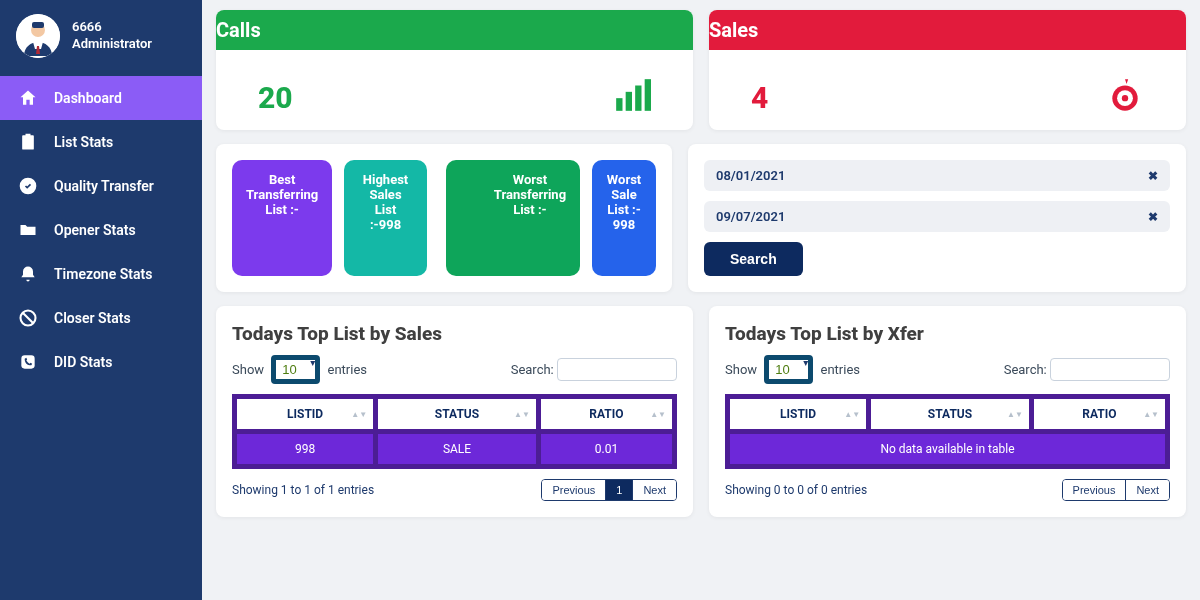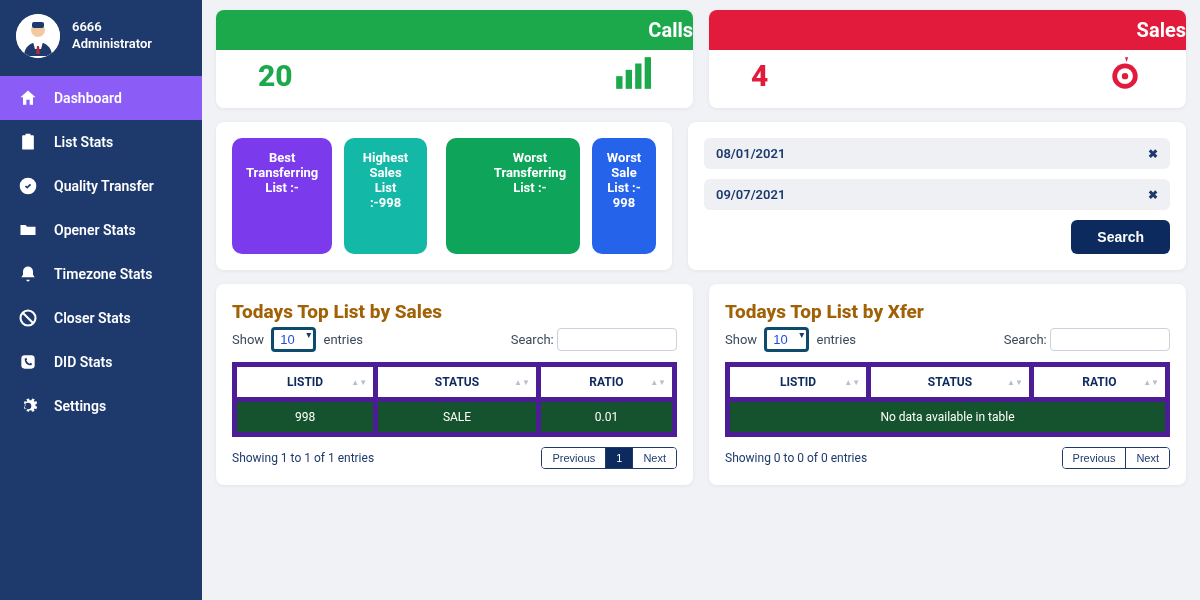--- a/index.html
+++ b/index.html
@@ -11,59 +11,59 @@
 .avatar svg { width: 44px; height: 44px; }
 .profile-text { font-size: 13px; line-height: 1.3; font-weight: 600; }
 .nav { list-style: none; padding-top: 4px; }
 .nav-item { display: flex; align-items: center; gap: 16px; padding: 12px 18px; font-size: 14px; font-weight: 600; cursor: pointer; }
 .nav-item.active { background: #8b5cf6; }
 .nav-icon { width: 20px; height: 20px; display: flex; align-items: center; justify-content: center; }
 .nav-icon svg { width: 20px; height: 20px; fill: #fff; }
 .main { flex: 1; padding: 10px 14px 14px 14px; overflow-y: auto; }
 .kpi-row { display: flex; gap: 16px; margin-bottom: 14px; }
 .kpi { flex: 1; background: #fff; border-radius: 8px; overflow: hidden; box-shadow: 0 1px 4px rgba(0,0,0,.06); }
-.kpi-head { text-align: right; color: #fff; font-size: 20px; font-weight: 700; padding: 8px 0; }
+.kpi-head { text-align: left; color: #fff; font-size: 20px; font-weight: 700; padding: 8px 0; }
 .kpi-calls .kpi-head { background: #1ba94c; }
 .kpi-agents .kpi-head { background: #f5a623; }
 .kpi-sales .kpi-head { background: #e21b3c; }
-.kpi-body { display: flex; align-items: center; justify-content: space-between; padding: 4px 42px 12px 42px; }
+.kpi-body { display: flex; align-items: center; justify-content: space-between; padding: 10px 42px 12px 42px; margin-top: 16px; }
 .kpi-num { font-size: 30px; font-weight: 800; }
 .kpi-calls .kpi-num { color: #1ba94c; }
 .kpi-agents .kpi-num { color: #f5a623; }
 .kpi-sales .kpi-num { color: #e21b3c; }
 .kpi-ico svg { width: 38px; height: 38px; }
 .kpi-calls .kpi-ico svg { fill: #1ba94c; }
 .kpi-agents .kpi-ico svg { fill: #f5a623; }
 .kpi-sales .kpi-ico svg { fill: #e21b3c; }
 .row2 { display: flex; gap: 16px; margin-bottom: 14px; }
 .card { background: #fff; border-radius: 8px; padding: 16px; box-shadow: 0 1px 4px rgba(0,0,0,.06); }
 .filters-card { flex: 0 0 456px; display: flex; flex-direction: row; gap: 19px; }
 .filters-row { display: flex; gap: 12px; }
 .pill { flex: 1; color: #fff; border-radius: 10px; padding: 12px 14px; font-size: 13px; font-weight: 700; text-align: center; }
 .pill-purple { background: #7c3aed; }
 .pill-teal   { background: #14b8a6; }
 .pill-green  { background: #0ea55a; padding-left: 48px; }
 .pill-blue   { background: #2563eb; text-align: center; }
-.date-card { flex: 1; display: flex; flex-direction: column; gap: 10px; align-items: flex-end; }
+.date-card { flex: 1; display: flex; flex-direction: column; gap: 10px; align-items: flex-start; }
 .date-box { width: 100%; background: #eef0f4; border-radius: 6px; padding: 8px 12px; display: flex; align-items: center; justify-content: space-between; color: #1e3a6d; font-size: 13px; font-weight: 600; }
 .date-box .x { color: #1e3a6d; font-size: 12px; cursor: pointer; }
 .search-btn { background: #0d2a5f; color: #fff; border: none; border-radius: 6px; padding: 9px 26px; font-size: 14px; font-weight: 700; cursor: pointer; }
 .tables-row { display: flex; gap: 16px; }
 .table-card { flex: 1; }
-.table-title { color: #a16207; font-size: 19px; font-weight: 800; margin-bottom: 4px; }
+.table-title { color: #404040; font-size: 19px; font-weight: 800; margin-bottom: 10px; }
 .toolbar { display: flex; justify-content: space-between; align-items: center; margin-bottom: 10px; color: #3b4a5a; font-size: 13px; }
-.toolbar select { border: 3px solid #0c4a6e; border-radius: 4px; padding: 2px 18px 2px 6px; font-size: 13px; color: #1d4ed8; background:#fff; appearance:none; }
+.toolbar select { border: 5px solid #0c4a6e; border-radius: 4px; padding: 2px 18px 2px 6px; font-size: 13px; color: #4d7c0f; background:#fff; appearance:none; }
 .select-wrap { position: relative; display: inline-block; margin: 0 4px; }
 .select-wrap::after { content: "▾"; position: absolute; right: 5px; top: 2px; font-size: 10px; color: #1e3a6d; pointer-events: none; }
 .toolbar input { border: 1px solid #c9d2dd; border-radius: 4px; padding: 3px 6px; font-size: 13px; width: 120px; }
 table { width: 100%; border-collapse: collapse; }
 th, td { border: 5px solid #4c1d95; padding: 8px 6px; font-size: 12px; text-align: center; }
 th { color: #0d2a5f; font-weight: 700; background: #fff; position: relative; }
 th .sort { position: absolute; right: 6px; top: 50%; transform: translateY(-50%); font-size: 8px; color: #b6c0cc; display: flex; flex-direction: column; line-height: 7px; }
-.data-row td, .empty-row td { background: #14532d; color: #fff; margin-left: 40px; }
+.data-row td, .empty-row td { background: #6d28d9; color: #fff; margin-left: 40px; }
 .footer { display: flex; justify-content: space-between; align-items: center; margin-top: 10px; color: #1e3a6d; font-size: 12px; gap: 10px; }
 .pager { display: flex; border: 1px solid #1e3a6d; border-radius: 4px; overflow: hidden; }
 .pager button { border: none; background: #fff; color: #1e3a6d; padding: 4px 10px; font-size: 11px; cursor: pointer; }
 .pager button + button { border-left: 1px solid #1e3a6d; }
 .pager .cur { background: #0d2a5f; color: #fff; }
 </style>
 </head>
 <body>
 
 <div class="app">
@@ -136,28 +136,20 @@
         <span>Closer Stats</span>
       </li>
       <li class="nav-item">
         <span class="nav-icon">
             <svg viewBox="0 0 24 24">
               <rect x="4" y="4" width="16" height="16" rx="4"></rect>
               <path d="M8 8c0 5 3 8 8 8l1-2-2-1-1 1c-2-1-3-2-4-4l1-1-1-2z" fill="#1e3a6d"></path>
             </svg>
           </span>
         <span>DID Stats</span>
-      </li>
-      <li class="nav-item">
-        <span class="nav-icon">
-            <svg viewBox="0 0 24 24">
-              <path d="M12 8a4 4 0 100 8 4 4 0 000-8zm9 4l2 1-1 3-2-1a7 7 0 01-1 1l1 2-3 1-1-2h-2l-1 2-3-1 1-2a7 7 0 01-1-1l-2 1-1-3 2-1v-2l-2-1 1-3 2 1a7 7 0 011-1l-1-2 3-1 1 2h2l1-2 3 1-1 2a7 7 0 011 1l2-1 1 3-2 1z"></path>
-            </svg>
-          </span>
-        <span>Settings</span>
       </li>
     </ul>
   </aside>
 
   <main class="main">
     <div class="kpi-row">
       <div class="kpi kpi-calls">
         <div class="kpi-head">Calls</div>
         <div class="kpi-body">
           <div class="kpi-num">20</div>

